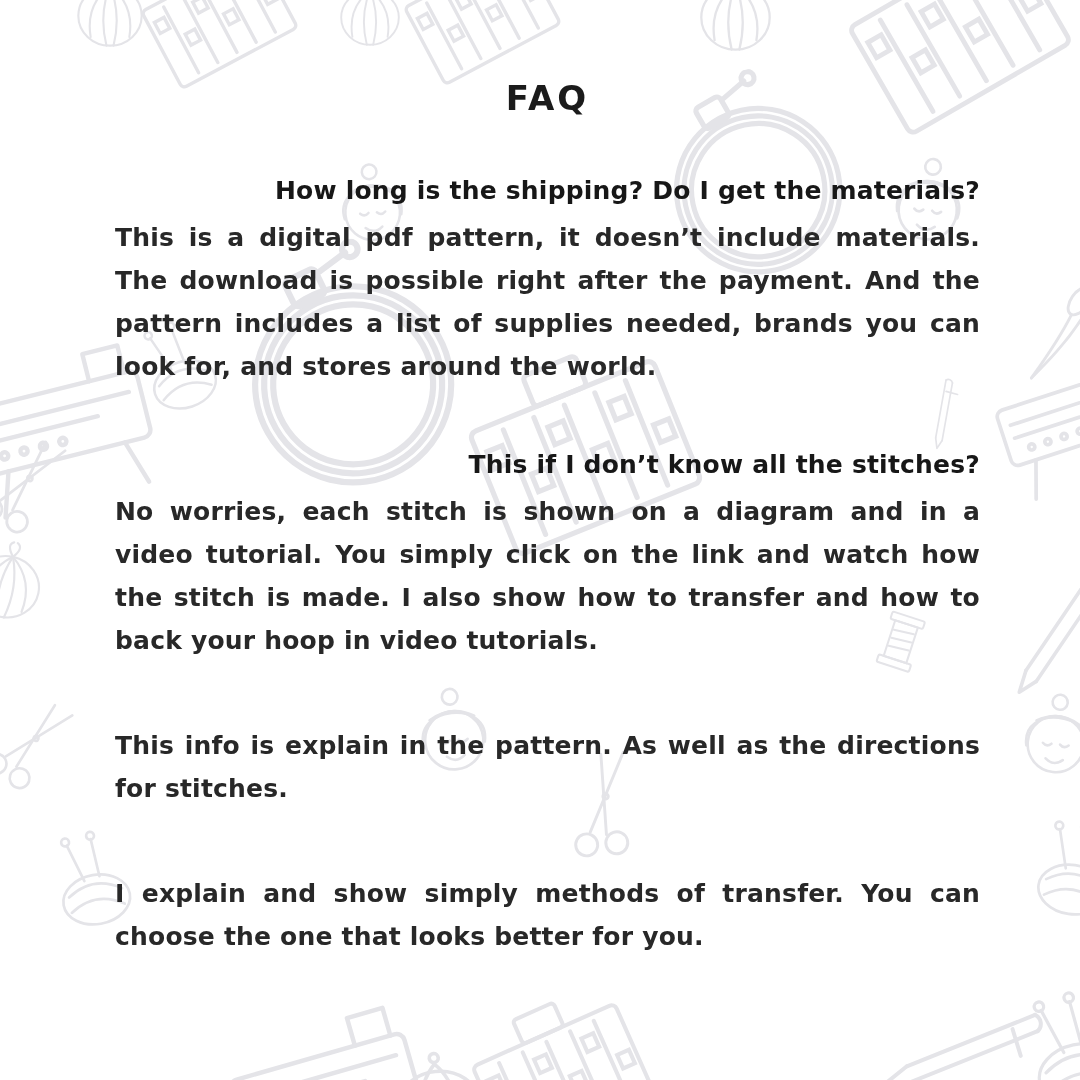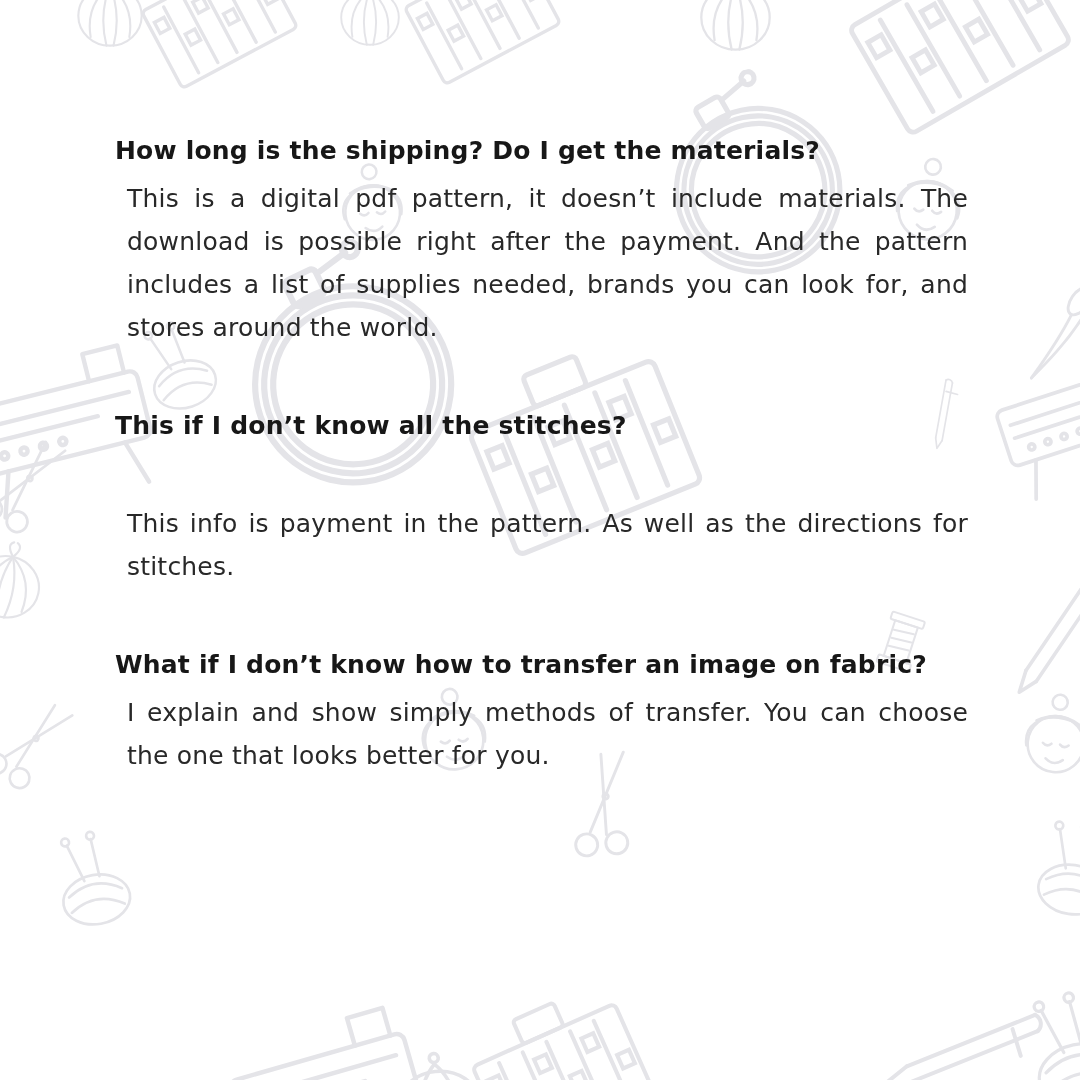--- a/index.html
+++ b/index.html
@@ -29,27 +29,28 @@
     margin:0;
   }
   .faq-item{margin-top:58px;}
   .faq-item + .faq-item{margin-top:62px;}
   .question{
     font-size:25px;
     font-weight:700;
     color:#171717;
     margin:0 0 11px 0;
     letter-spacing:.2px;
+    text-align:right;
   }
   .answer{
     font-size:25px;
-    font-weight:400;
+    font-weight:700;
     color:#282828;
     line-height:43px;
-    margin:12px;
+    margin:0;
     text-align:justify;
     text-justify:inter-word;
     letter-spacing:.2px;
   }
 </style>
 </head>
 <body>
 
 <svg width="0" height="0" style="position:absolute" aria-hidden="true">
   <defs>
@@ -242,29 +243,30 @@
     </svg>
     <svg viewBox="0 0 100 100" width="165" height="165" style="left: 900px; top: 968px; transform: rotate(28deg); color: rgb(228, 228, 232);">
       <use href="#sym-pen" xlink:href="#sym-pen"></use>
     </svg>
     <svg viewBox="0 0 100 100" width="135" height="135" style="left: 1008px; top: 988px; transform: rotate(-12deg); color: rgb(228, 228, 232);">
       <use href="#sym-yarn" xlink:href="#sym-yarn"></use>
     </svg>
   </div>
 
 <main>
+  <h1 class="page-title">FAQ</h1>
   <div id="faq-list">
       <section class="faq-item">
         <h2 class="question">How long is the shipping? Do I get the materials?</h2>
         <p class="answer">This is a digital pdf pattern, it doesn’t include materials. The download is possible right after the payment. And the pattern includes a list of supplies needed, brands you can look for, and stores around the world.</p>
       </section>
       <section class="faq-item">
         <h2 class="question">This if I don’t know all the stitches?</h2>
-      </section>
-      <section class="faq-item">
-        <p class="answer">This info is payment in the pattern. As well as the directions for stitches.</p>
-      </section>
-      <section class="faq-item">
-        <h2 class="question">What if I don’t know how to transfer an image on fabric?</h2>
+        <p class="answer">No worries, each stitch is shown on a diagram and in a video tutorial. You simply click on the link and watch how the stitch is made. I also show how to transfer and how to back your hoop in video tutorials.</p>
+      </section>
+      <section class="faq-item">
+        <p class="answer">This info is explain in the pattern. As well as the directions for stitches.</p>
+      </section>
+      <section class="faq-item">
         <p class="answer">I explain and show simply methods of transfer. You can choose the one that looks better for you.</p>
       </section>
     </div>
 </main>
 
 </body></html>

